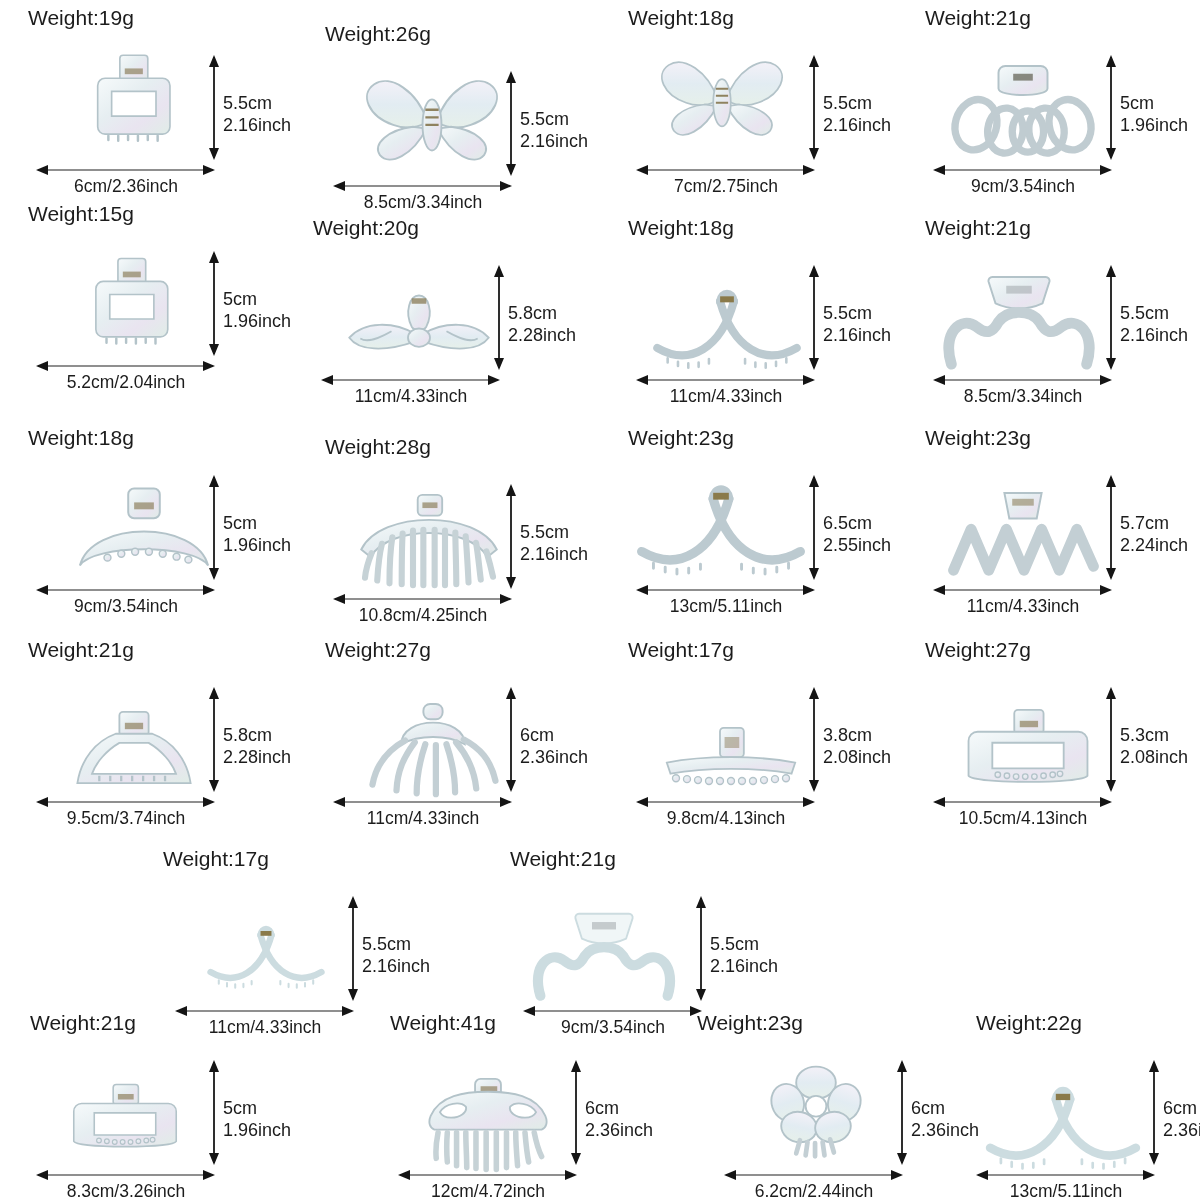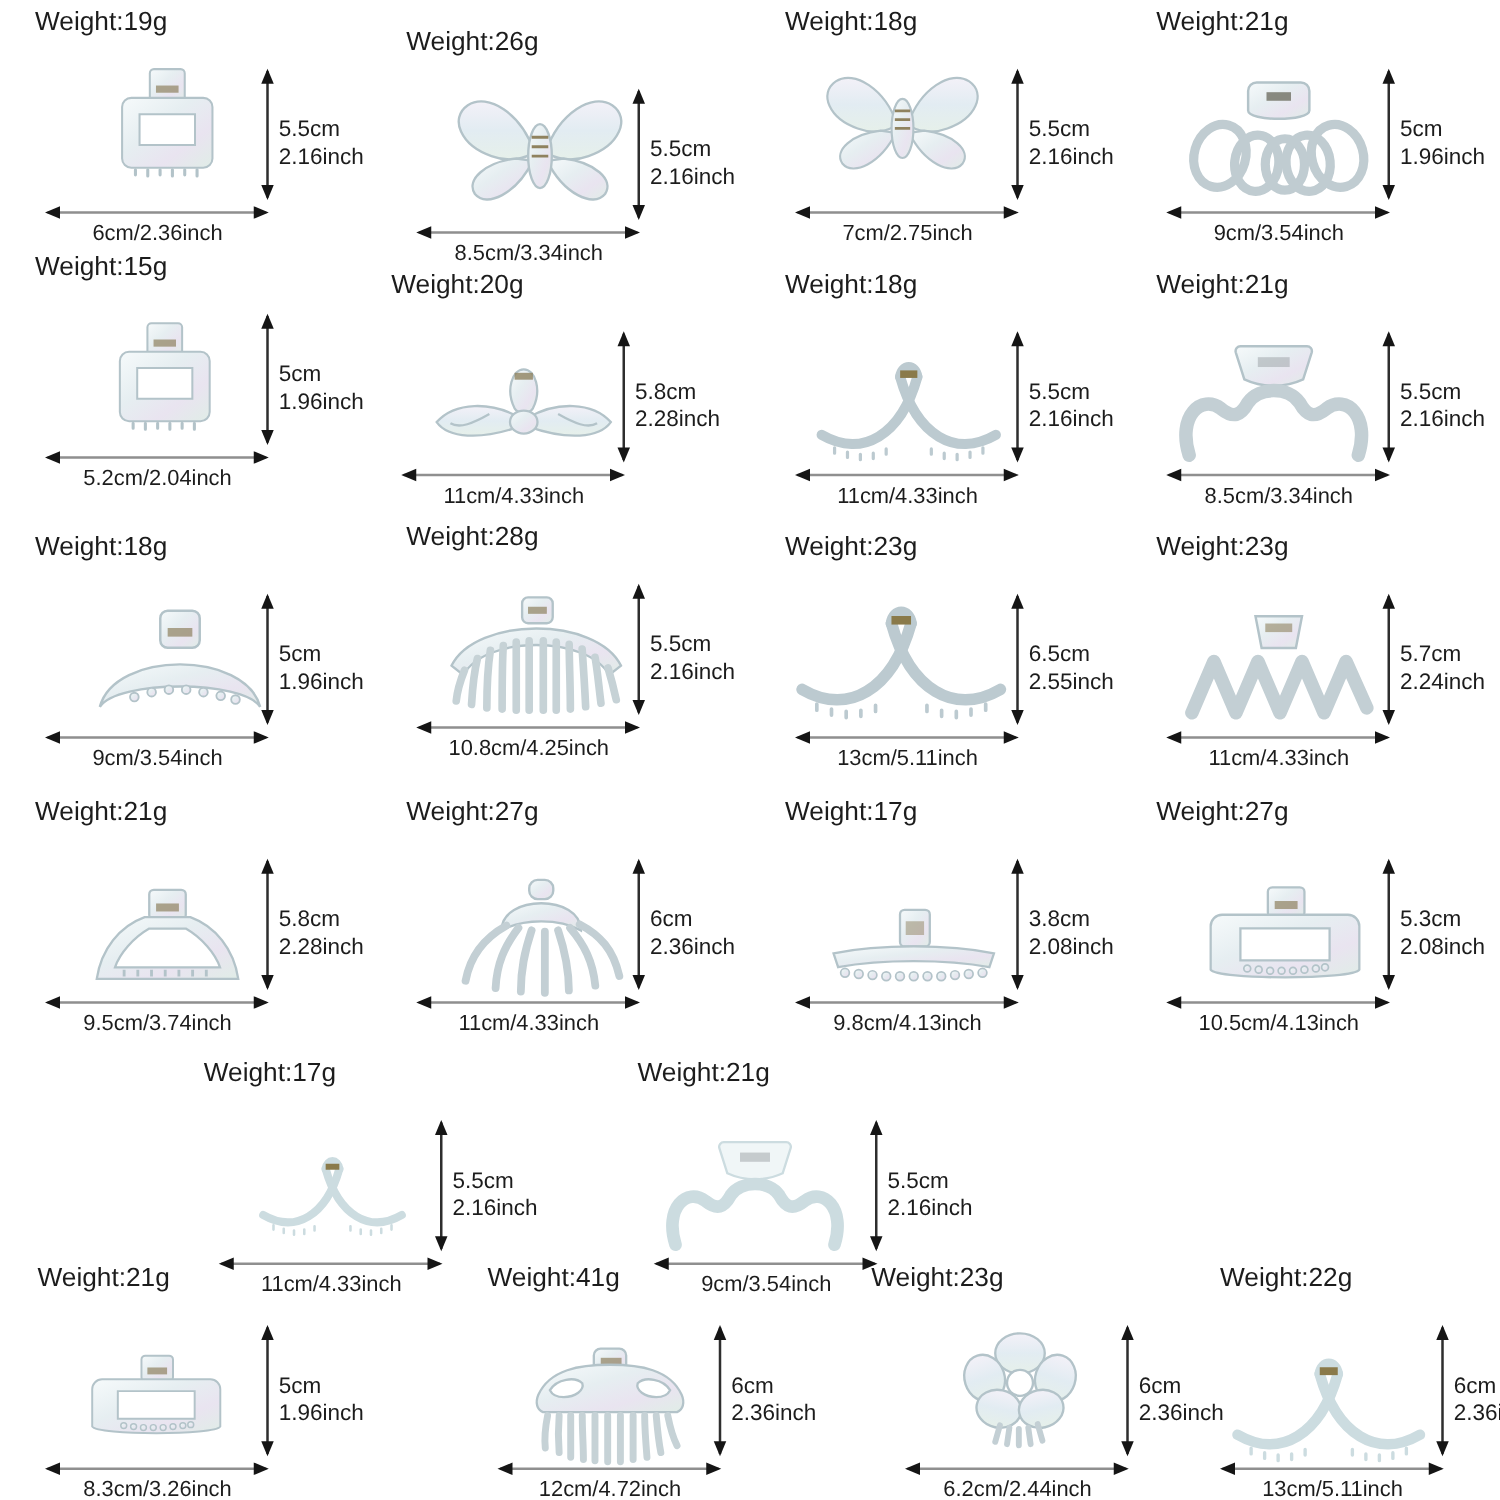--- a/index.html
+++ b/index.html
@@ -314,21 +314,21 @@
     </svg>
   <div class="varrow"></div>
   <div class="htext">
       <span>5cm</span>
       <span>1.96inch</span>
     </div>
   <div class="harrow"></div>
   <div class="wtext">9cm/3.54inch</div>
 </div>
 
-<div class="cell" style="left:297px;top:412px">
+<div class="cell" style="left:297px;top:429px">
   <div class="weight">Weight:28g</div>
   <svg class="clip" style="left:52px;top:62px" width="160" height="100">
       <use href="#sym-comb"></use>
     </svg>
   <div class="varrow"></div>
   <div class="htext">
       <span>5.5cm</span>
       <span>2.16inch</span>
     </div>
   <div class="harrow"></div>

